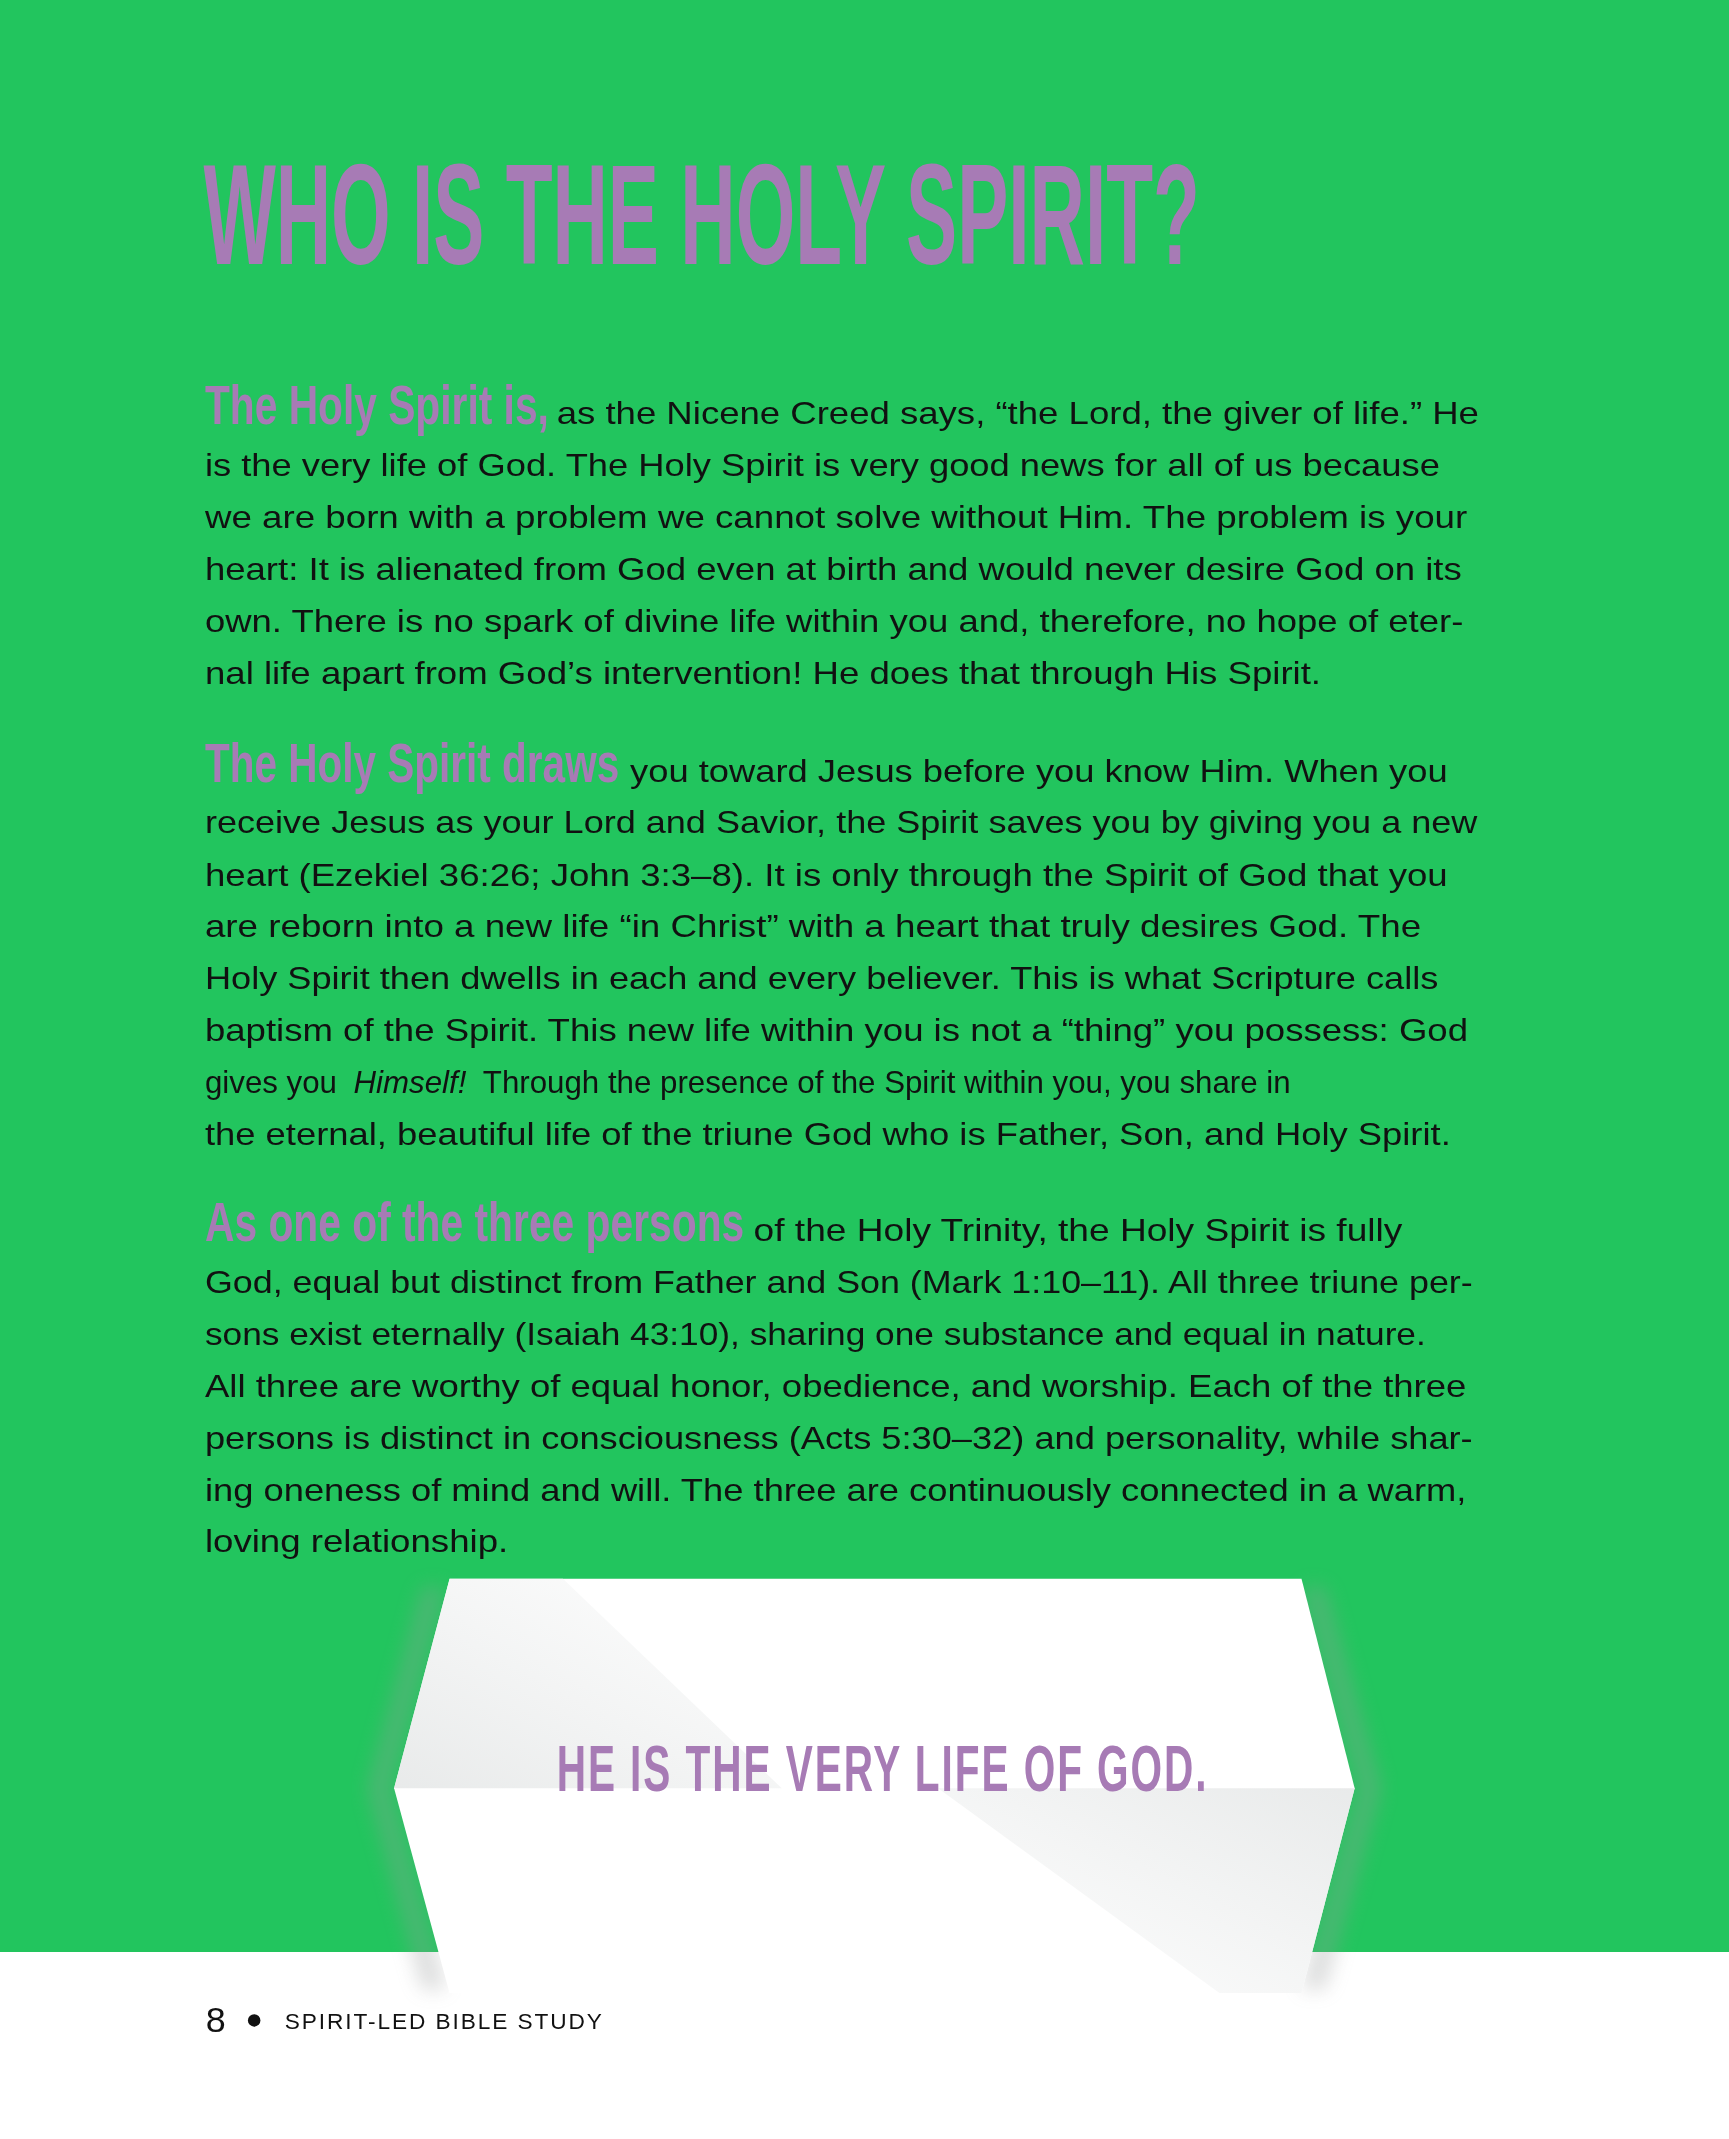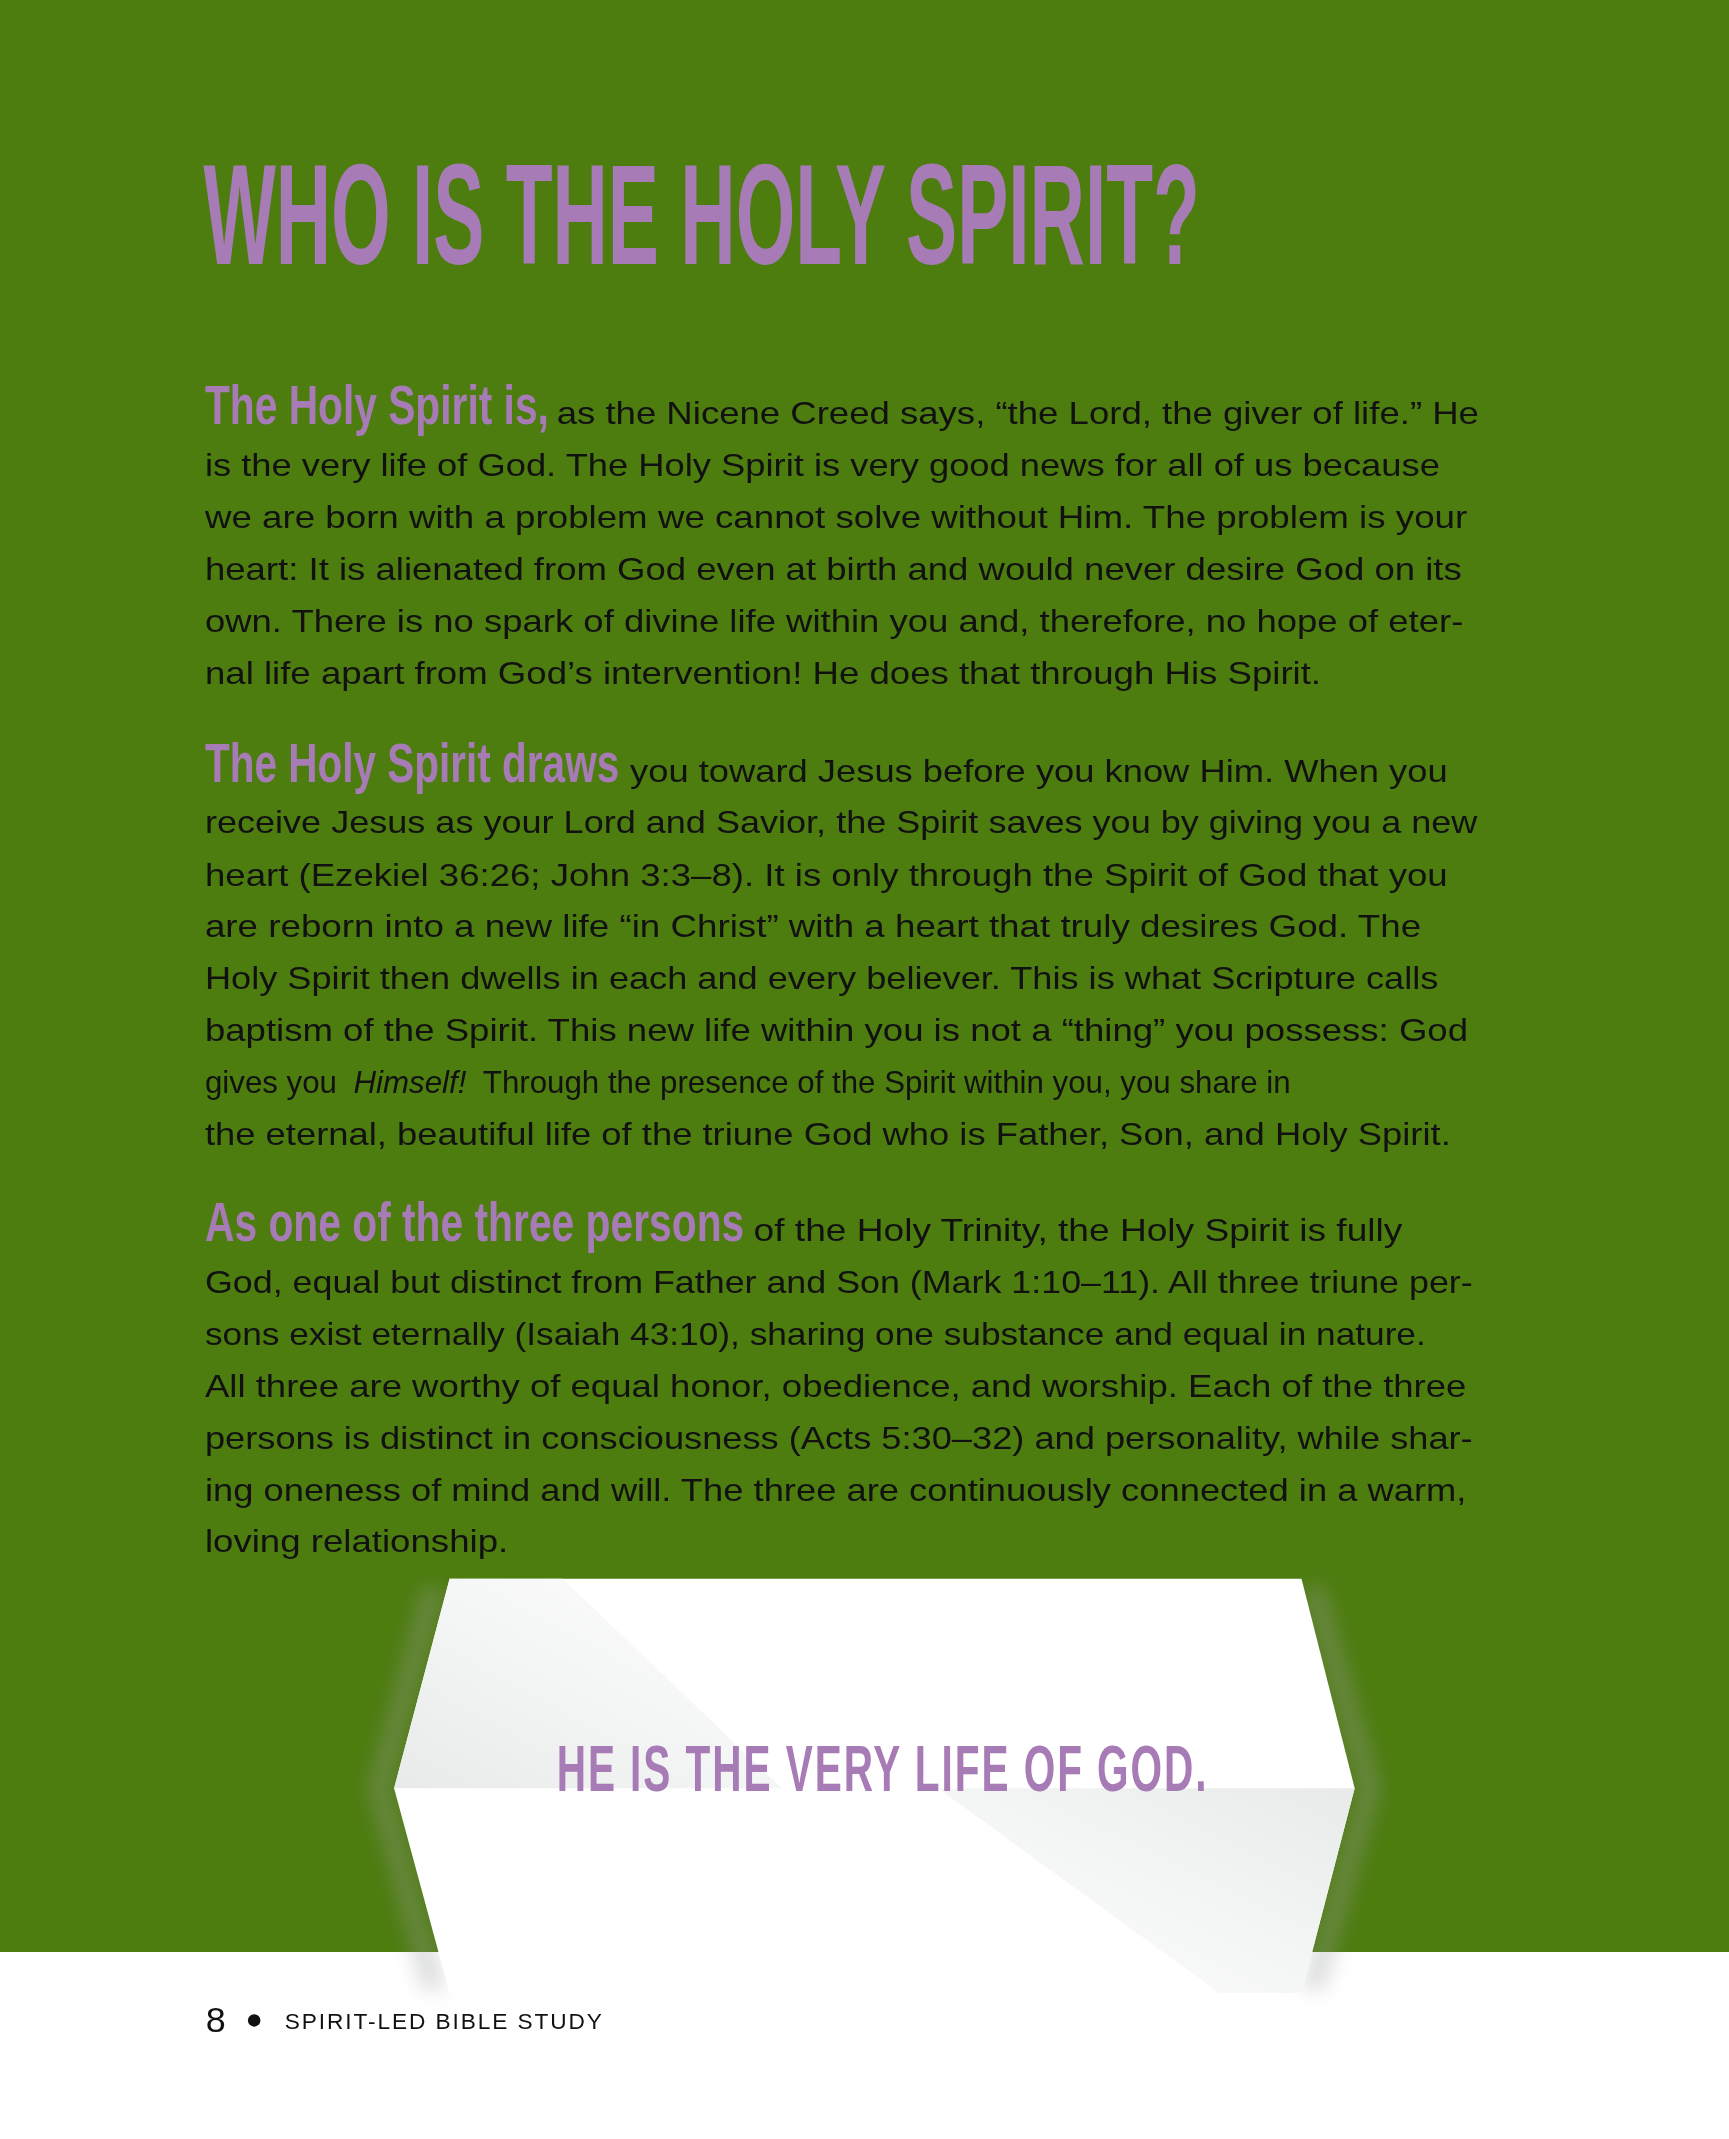--- a/index.html
+++ b/index.html
@@ -1,17 +1,17 @@
 <!DOCTYPE html>
 <html style="font-size:12.5px"><head>
 <meta charset="utf-8">
 <style>
   html, body { margin:0; padding:0; background:#ffffff; }
   body { width:1730px; height:2140px; position:relative; overflow:hidden; }
-  .page { position:absolute; left:0; top:0; width:1730px; height:1952px; background:#4d7c0f; }
+  .page { position:absolute; left:0; top:0; width:1730px; height:1952px; background:#22c55e; }
   svg.layer { position:absolute; left:0; top:0; }
   .heading-text { font-family:"Liberation Sans", sans-serif; font-weight:700; }
   .body-text { font-family:"Liberation Sans", sans-serif; font-weight:400; fill:#111111; }
   .footer-text { font-family:"Liberation Sans", sans-serif; fill:#111111; }
 </style>
 </head>
 <body>
 
 <div class="page">
 <svg class="layer" width="1730" height="2140" viewBox="0 0 2213 2738" xmlns="http://www.w3.org/2000/svg">

